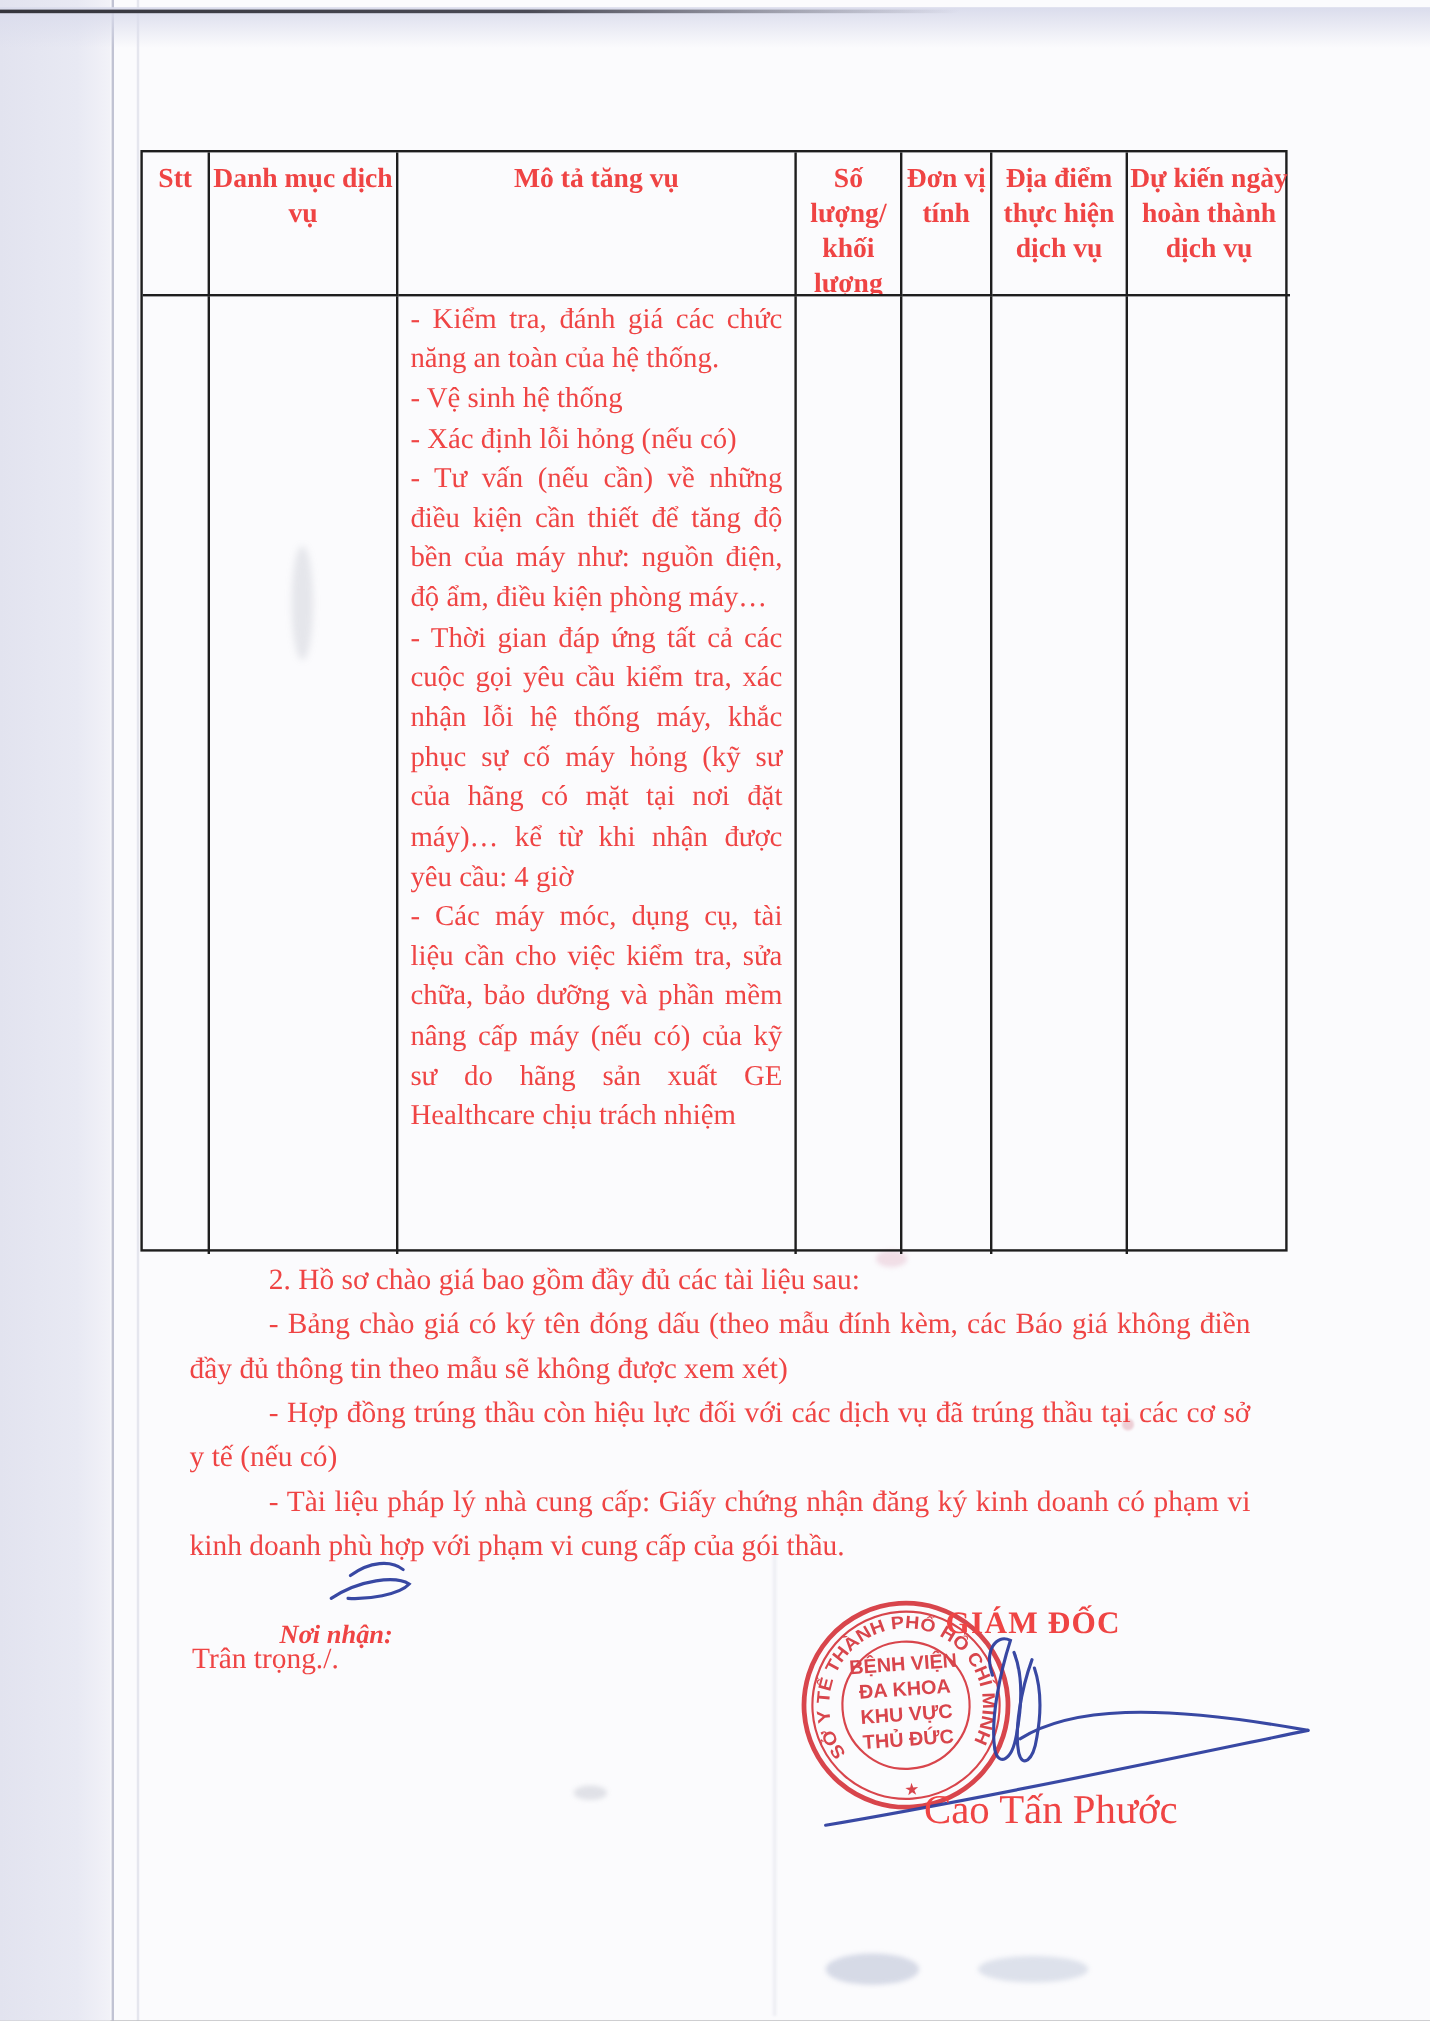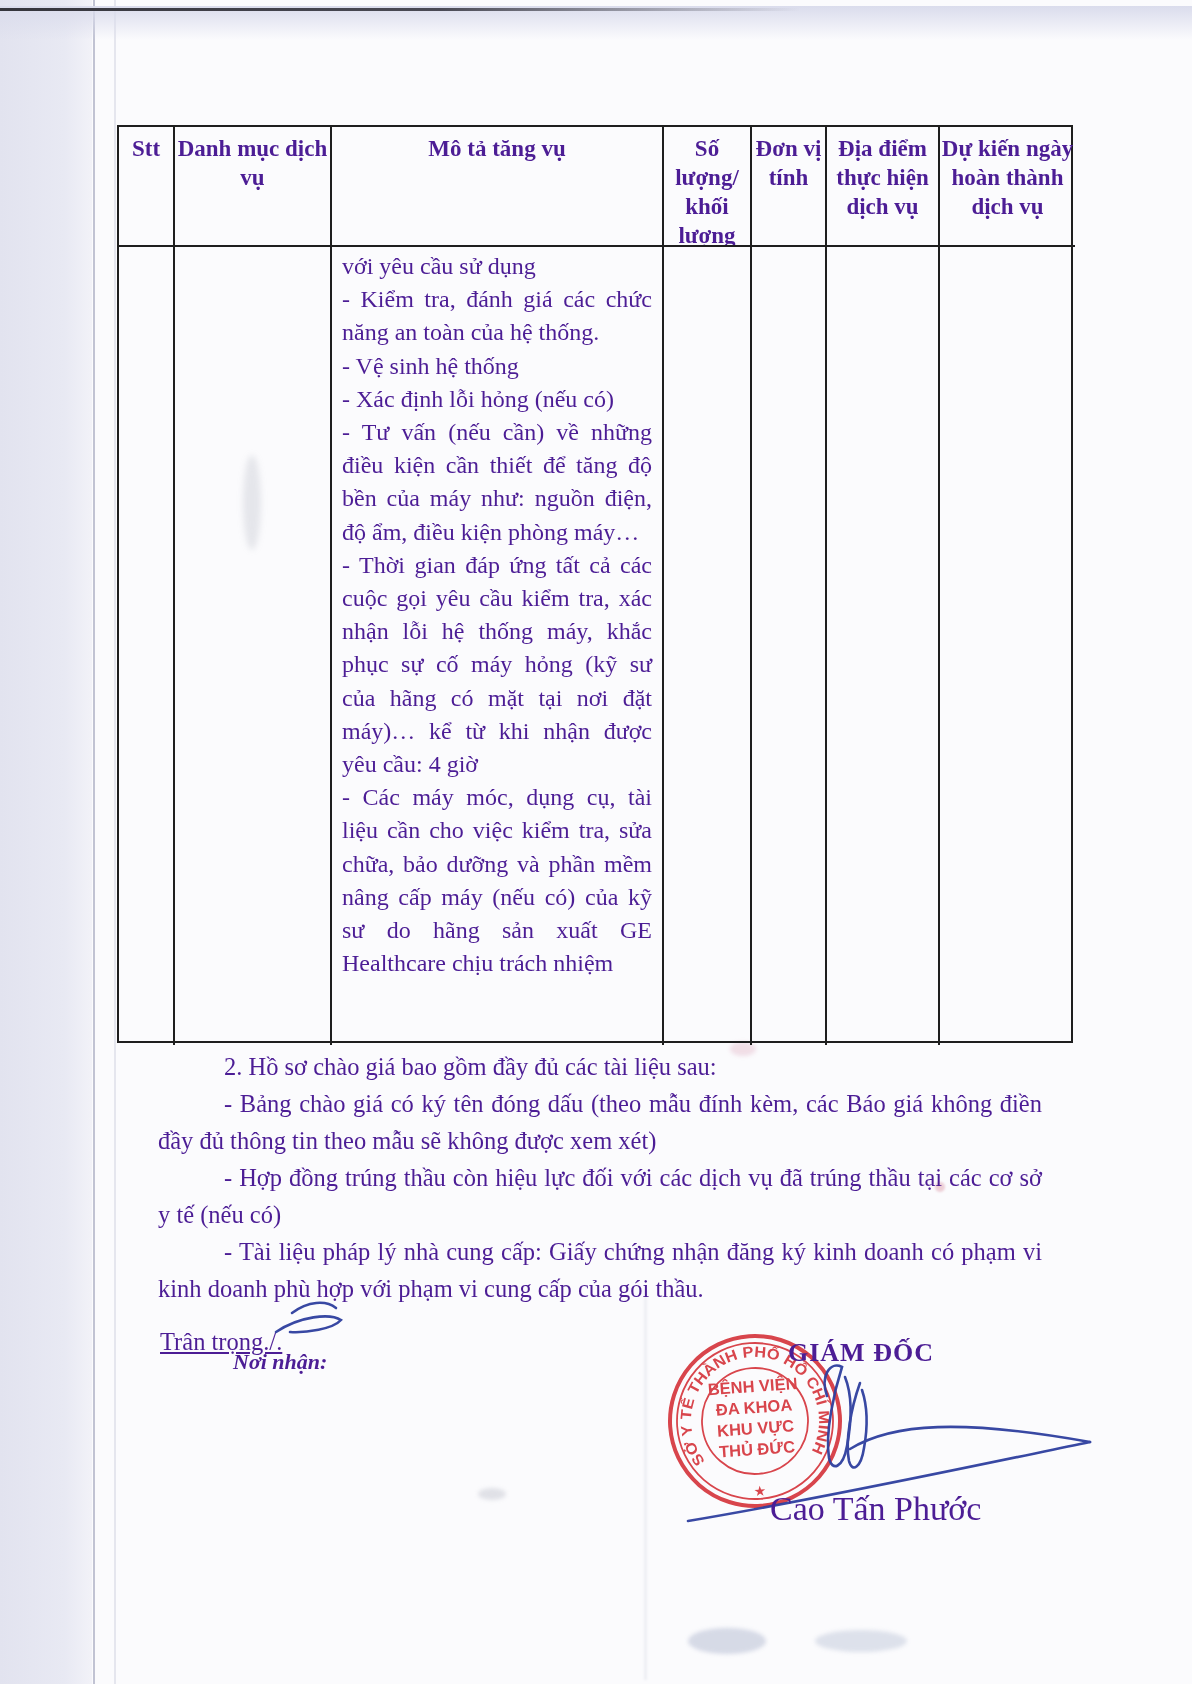--- a/index.html
+++ b/index.html
@@ -1,17 +1,17 @@
 <!DOCTYPE html>
 <html><head>
 <meta charset="utf-8">
 <style>
   html,body{margin:0;padding:0;background:#888;}
   .page{position:relative;width:1192px;height:1684px;background:#fbfbfd;overflow:hidden;
-        font-family:"Liberation Serif","DejaVu Serif",serif;color:#4c1d95;}
+        font-family:"Liberation Serif","DejaVu Serif",serif;color:#ef4444;}
   
   .left-band{position:absolute;left:0;top:0;width:92px;height:1684px;
     background:linear-gradient(to right,#e2e3ef 0%,#e8e9f3 70%,#f2f2f8 100%);}
   .left-line{position:absolute;left:93px;top:0;width:2px;height:1684px;background:rgba(135,140,170,.5);}
   .left-line2{position:absolute;left:114px;top:0;width:2px;height:1684px;background:rgba(150,155,185,.22);}
   .top-band{position:absolute;left:0;top:6px;width:1192px;height:34px;
     background:linear-gradient(to bottom,#dadcec 0%,rgba(240,240,248,0) 100%);}
   .top-darkline{position:absolute;left:0;top:8px;height:3px;width:800px;
     background:linear-gradient(to right,#35353c 0%,#4a4a55 55%,rgba(70,70,80,0) 100%);}
   .smudge{position:absolute;border-radius:50%;}
@@ -29,21 +29,21 @@
   .cell{border-right:2px solid #1e1e1e;border-bottom:2px solid #1e1e1e;box-sizing:border-box;
     overflow:hidden;}
   .cell:nth-child(7n){border-right:none;}
   .row2{border-bottom:none;}
   .hcell{font-weight:bold;font-size:23px;line-height:29px;text-align:center;padding-top:7px;}
   .desc-cell{padding:3px 10px 0 10px;font-size:24px;line-height:33.2px;text-align:justify;}
   .desc-cell p{margin:0;}
   
   .paras{position:absolute;left:158px;top:1048px;width:884px;font-size:24.5px;line-height:37px;text-align:justify;}
   .paras p{margin:0;text-indent:66px;}
-  .closing{position:absolute;left:160px;top:1328px;font-size:24.5px;text-decoration:underline;}
+  .closing{position:absolute;left:160px;top:1369px;font-size:24.5px;}
   
   .noinhan{position:absolute;left:233px;top:1349px;font-size:21px;line-height:25.5px;}
   .noinhan .nn-title{font-weight:bold;font-style:italic;font-size:22px;margin-bottom:4px;}
   .noinhan .nn-item{white-space:nowrap;}
   .noinhan .nn-item:nth-child(3){margin-left:16px;}
   
   .director{position:absolute;left:788px;top:1338px;font-size:26px;font-weight:bold;letter-spacing:1px;z-index:6;}
   .signer{position:absolute;left:770px;top:1490px;font-size:34px;font-weight:normal;z-index:6;text-align:right;}
   .stamp-svg{position:absolute;left:656px;top:1322px;width:198px;height:198px;z-index:4;
     transform:rotate(-4deg);opacity:.93;}
@@ -73,21 +73,20 @@
     <div class="cell hcell">Danh mục dịch vụ</div>
     <div class="cell hcell">Mô tả tăng vụ</div>
     <div class="cell hcell">Số lượng/ khối lượng</div>
     <div class="cell hcell">Đơn vị tính</div>
     <div class="cell hcell">Địa điểm thực hiện dịch vụ</div>
     <div class="cell hcell">Dự kiến ngày hoàn thành dịch vụ</div>
 
     <div class="cell row2"></div>
     <div class="cell row2"></div>
     <div class="cell row2 desc-cell">
-        <p>với yêu cầu sử dụng</p>
         <p>- Kiểm tra, đánh giá các chức năng an toàn của hệ thống.</p>
         <p>- Vệ sinh hệ thống</p>
         <p>- Xác định lỗi hỏng (nếu có)</p>
         <p>- Tư vấn (nếu cần) về những điều kiện cần thiết để tăng độ bền của máy như: nguồn điện, độ ẩm, điều kiện phòng máy…</p>
         <p>- Thời gian đáp ứng tất cả các cuộc gọi yêu cầu kiểm tra, xác nhận lỗi hệ thống máy, khắc phục sự cố máy hỏng (kỹ sư của hãng có mặt tại nơi đặt máy)… kể từ khi nhận được yêu cầu: 4 giờ</p>
         <p>- Các máy móc, dụng cụ, tài liệu cần cho việc kiểm tra, sửa chữa, bảo dưỡng và phần mềm nâng cấp máy (nếu có) của kỹ sư do hãng sản xuất GE Healthcare chịu trách nhiệm</p>
       </div>
     <div class="cell row2"></div>
     <div class="cell row2"></div>
     <div class="cell row2"></div>

